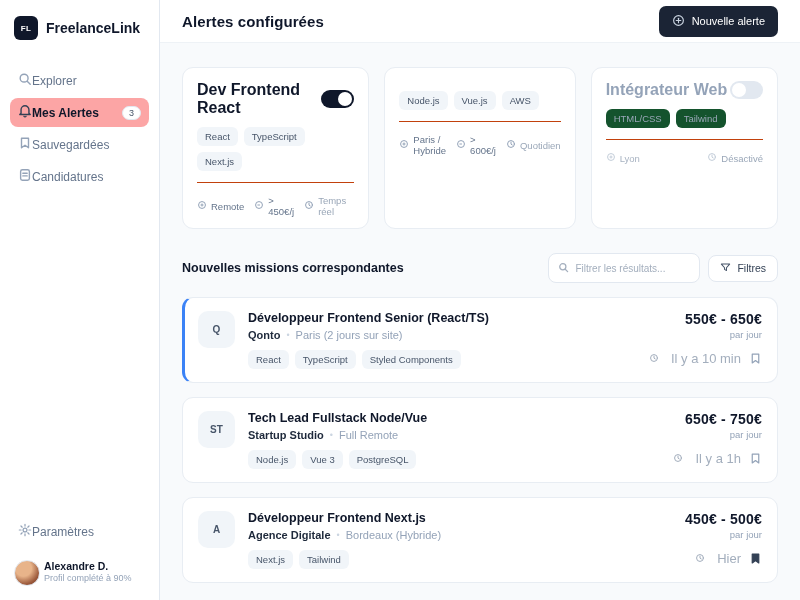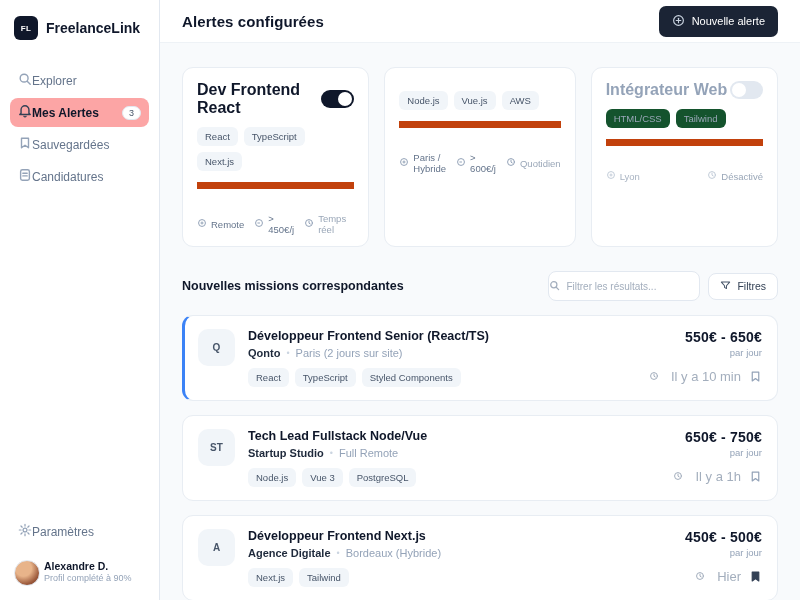--- a/index.html
+++ b/index.html
@@ -78,39 +78,39 @@
     border-radius: 50%; background: #fff; right: 2px;
   }
   .toggle.off { background: #e2e8f0; }
   .toggle.off .knob { left: 2px; right: auto; }
   .tag-row { display: flex; gap: 6px; margin-top: 10px; flex-wrap: wrap; }
   .tag {
     background: #f1f5f9; color: #475569; font-size: 9.5px;
     padding: 4px 8px; border-radius: 6px; white-space: nowrap;
   }
   .alert-foot {
-    margin-top: 11px; padding-top: 24px; border-top: 7px solid #c2410c;
+    margin-top: 11px; padding-top: 12px; border-top: 1px solid #c2410c;
     display: flex; align-items: center; gap: 10px;
     font-size: 9.5px; color: #64748b;
   }
   .foot-item { display: flex; align-items: center; gap: 4px; }
   .foot-item svg { stroke: #94a3b8; }
   .alert-foot .freq { margin-left: auto; color: #9aa7b8; }
   .alert-card.disabled .alert-name { color: #94a3b8; }
   .alert-card.disabled .tag { color: #9aa7b8; background: #14532d; }
   .alert-card.disabled .alert-foot { color: #a8b3c2; }
   .alert-card.disabled .foot-item svg { stroke: #c3cdd9; }
   
   .missions-head { display: flex; align-items: center; margin: 24px 0 14px 0; }
   .missions-title { font-size: 12.5px; font-weight: bold; color: #0f172a; }
   .missions-actions { margin-left: auto; display: flex; gap: 8px; align-items: center; }
   .search-box {
     display: flex; align-items: center; gap: 6px;
     background: #fff; border: 1px solid #e2e8f0; border-radius: 8px;
-    padding: 5px 0; width: 152px;
+    padding: 5px 9px; width: 152px;
   }
   .search-box input {
     border: none; outline: none; font-size: 10px; color: #334155;
     width: 100%; background: transparent; font-family: inherit;
   }
   .search-box input::placeholder { color: #a3aebd; }
   .btn-light {
     display: flex; align-items: center; gap: 6px;
     background: #fff; border: 1px solid #e2e8f0; border-radius: 8px;
     font-size: 10.5px; color: #334155; padding: 6px 11px; cursor: pointer;

